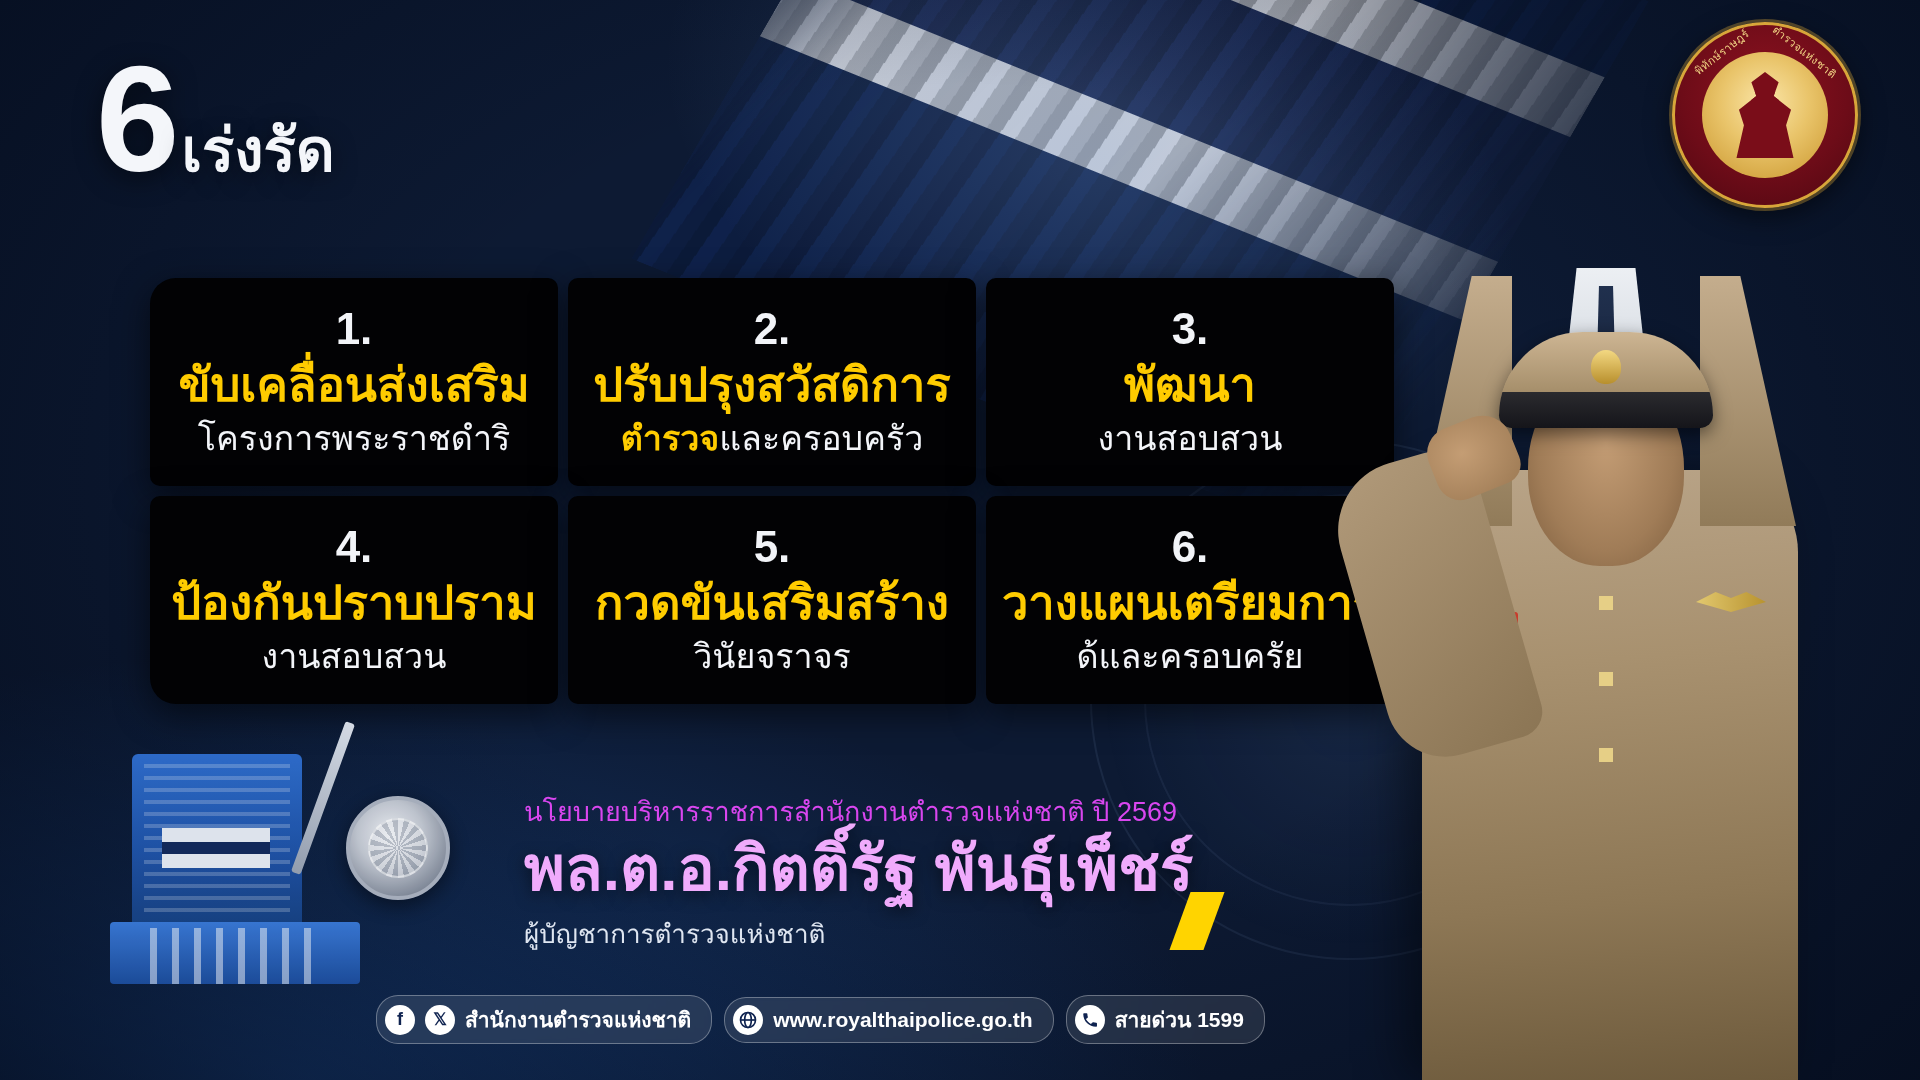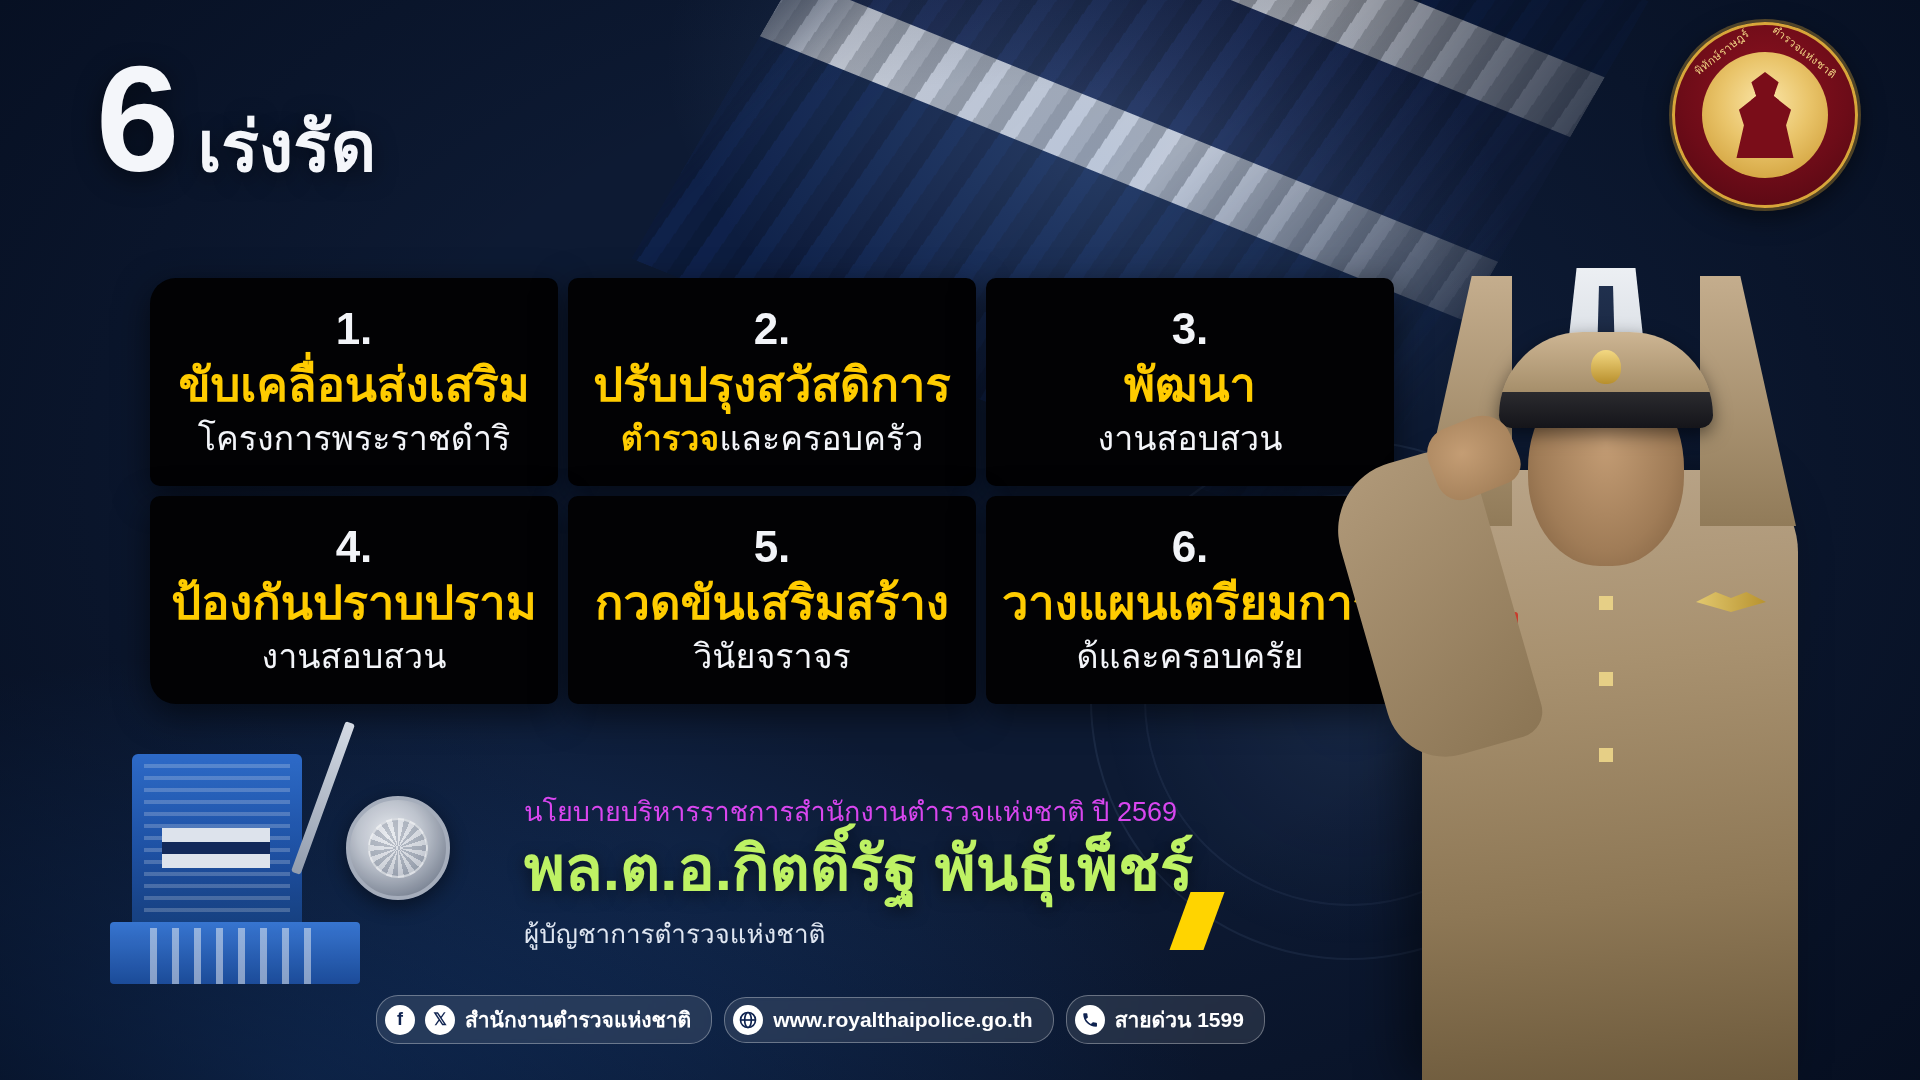--- a/index.html
+++ b/index.html
@@ -83,23 +83,23 @@
     position:absolute; left:96px; top:44px;
     display:flex; align-items:baseline;
   }
   .big-number {
     font-size:150px; line-height:1;
     font-weight:700; color:#f4f6fa;
     letter-spacing:-4px;
     text-shadow:0 6px 26px rgba(0,0,0,.55);
   }
   .header-word {
-    font-size:70px; line-height:1;
+    font-size:60px; line-height:1;
     font-weight:700; color:#f4f6fa;
-    margin-left:22px;
+    margin-left:6px;
     text-shadow:0 5px 22px rgba(0,0,0,.5);
   }
 
   
   .emblem {
     position:absolute; right:62px; top:22px;
     width:186px; height:186px;
   }
   .emblem-ring{
     position:absolute; inset:0;
@@ -306,21 +306,21 @@
 
   
   .commissioner {
     position:absolute; left:524px; bottom:128px;
     text-align:left;
   }
   .comm-policy {
     font-size:27px; color:#d946ef; line-height:1.25;
   }
   .comm-name {
-    font-size:62px; font-weight:700; color:#bef264;
+    font-size:62px; font-weight:700; color:#f0abfc;
     line-height:1.18; margin-top:2px;
     text-shadow:0 4px 16px rgba(0,0,0,.5);
   }
   .comm-role {
     font-size:26px; color:#dfe6f1; line-height:1.3; margin-top:13px;
   }
   .yellow-slash{
     position:absolute; left:1180px; bottom:130px;
     width:34px; height:58px;
     background:#ffd400;

